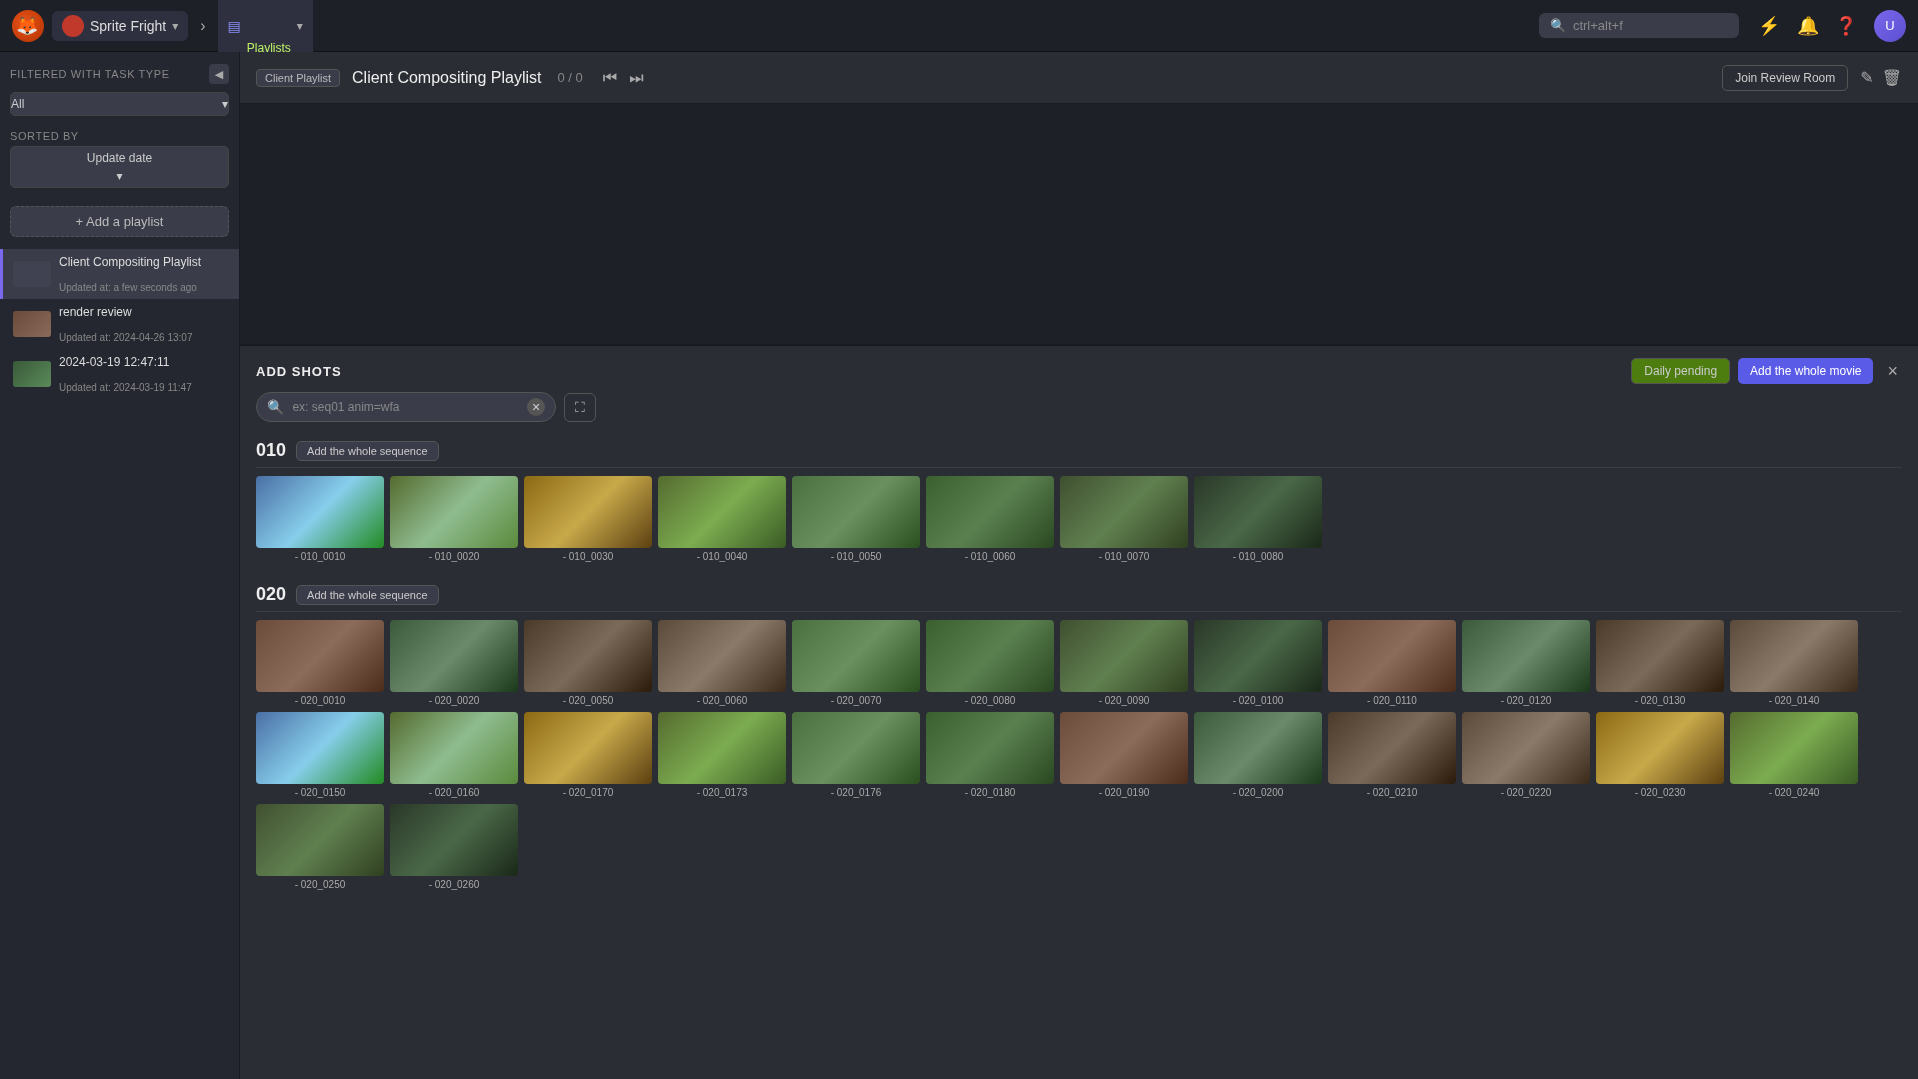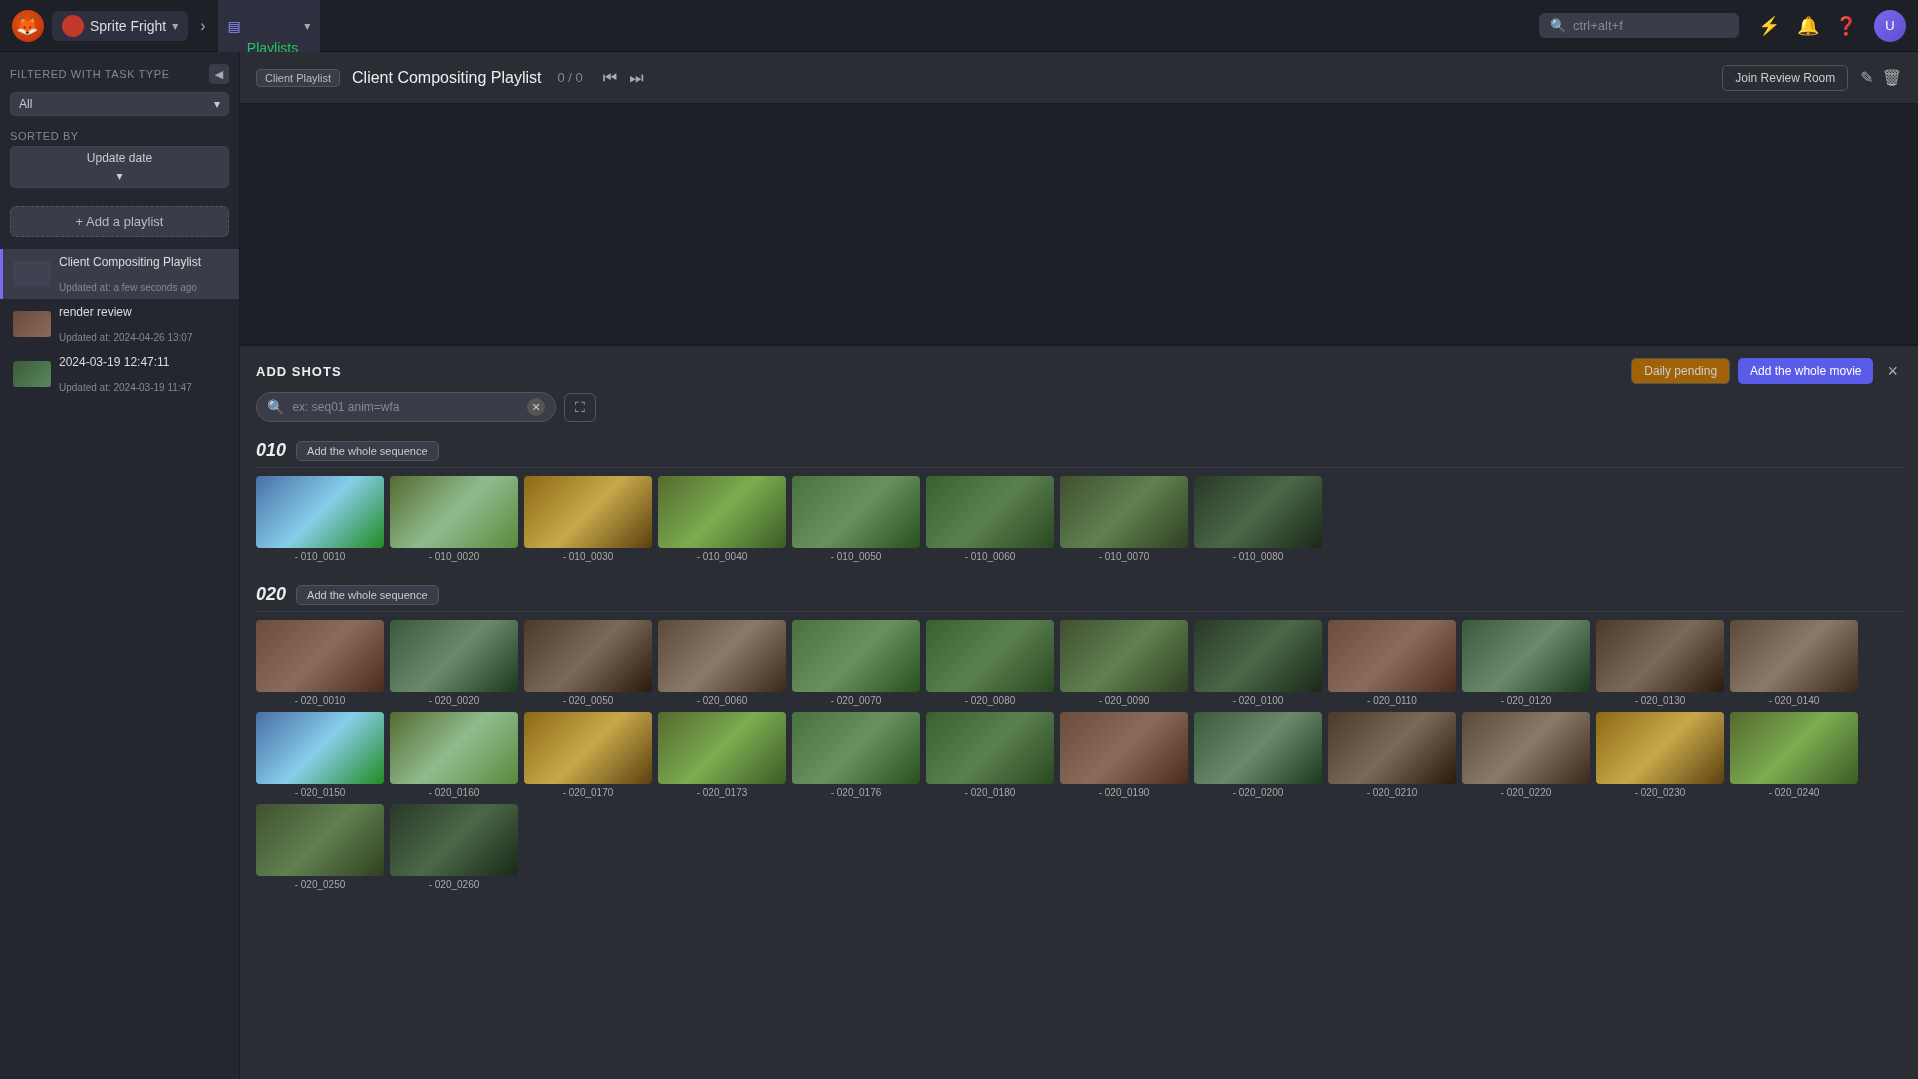--- a/index.html
+++ b/index.html
@@ -52,21 +52,21 @@
     .topnav-chevron { color: #aaa; font-size: 12px; }
     .topnav-arrow { color: #aaa; font-size: 16px; margin: 0 4px; }
     .topnav-playlists {
       display: flex; align-items: center; gap: 6px;
       background: #2e3040;
       border-radius: 6px;
       padding: 4px 10px;
       cursor: pointer;
     }
     .topnav-playlists-icon { color: #8b8ff8; font-size: 14px; }
-    .topnav-playlists-label { color: #22c55e; font-size: 14px; font-weight: 500; margin-top: 44px; }
+    .topnav-playlists-label { color: #bef264; font-size: 12px; font-weight: 500; margin-top: 44px; }
     .topnav-spacer { flex: 1; }
     .topnav-search {
       display: flex; align-items: center; gap: 6px;
       background: #3a3c4a;
       border-radius: 6px;
       padding: 5px 12px;
       color: #888;
       font-size: 13px;
       width: 200px;
     }
@@ -121,21 +121,21 @@
       width: 20px; height: 20px;
       display: flex; align-items: center; justify-content: center;
       cursor: pointer;
       font-size: 11px;
     }
     .sidebar-select {
       background: #3a3c4a;
       border: 1px solid #444;
       border-radius: 5px;
       color: #ccc;
-      padding: 4px 8px;
+      padding: 4px 0;
       margin: 4px 10px 10px;
       font-size: 12px;
       display: flex; align-items: center; justify-content: space-between;
       cursor: pointer;
       gap: 20px;
     }
     .sidebar-sort-label {
       font-size: 11px;
       color: #888;
       text-transform: uppercase;
@@ -290,21 +290,21 @@
     .add-shots-title {
       font-size: 13px;
       font-weight: 700;
       color: #eee;
       letter-spacing: 1px;
       text-transform: uppercase;
     }
     .add-shots-spacer { flex: 1; }
     .add-shots-actions { display: flex; gap: 8px; }
     .daily-pending-btn {
-      background: #a16207;
+      background: #4d7c0f;
       border: 1px solid #555;
       border-radius: 5px;
       color: #ccc;
       padding: 5px 12px;
       cursor: pointer;
       font-size: 12px;
     }
     .add-whole-movie-btn {
       background: #5a5ce8;
       border: none;
@@ -382,21 +382,20 @@
       align-items: center;
       gap: 10px;
       padding: 6px 0;
       border-bottom: 1px solid #3a3c4a;
       margin-bottom: 8px;
     }
     .seq-number {
       font-size: 18px;
       font-weight: 700;
       color: #eee;
-      font-style: italic;
     }
     .add-whole-seq-btn {
       background: #3a3c4a;
       border: 1px solid #555;
       border-radius: 5px;
       color: #ccc;
       padding: 3px 10px;
       cursor: pointer;
       font-size: 11px;
     }

